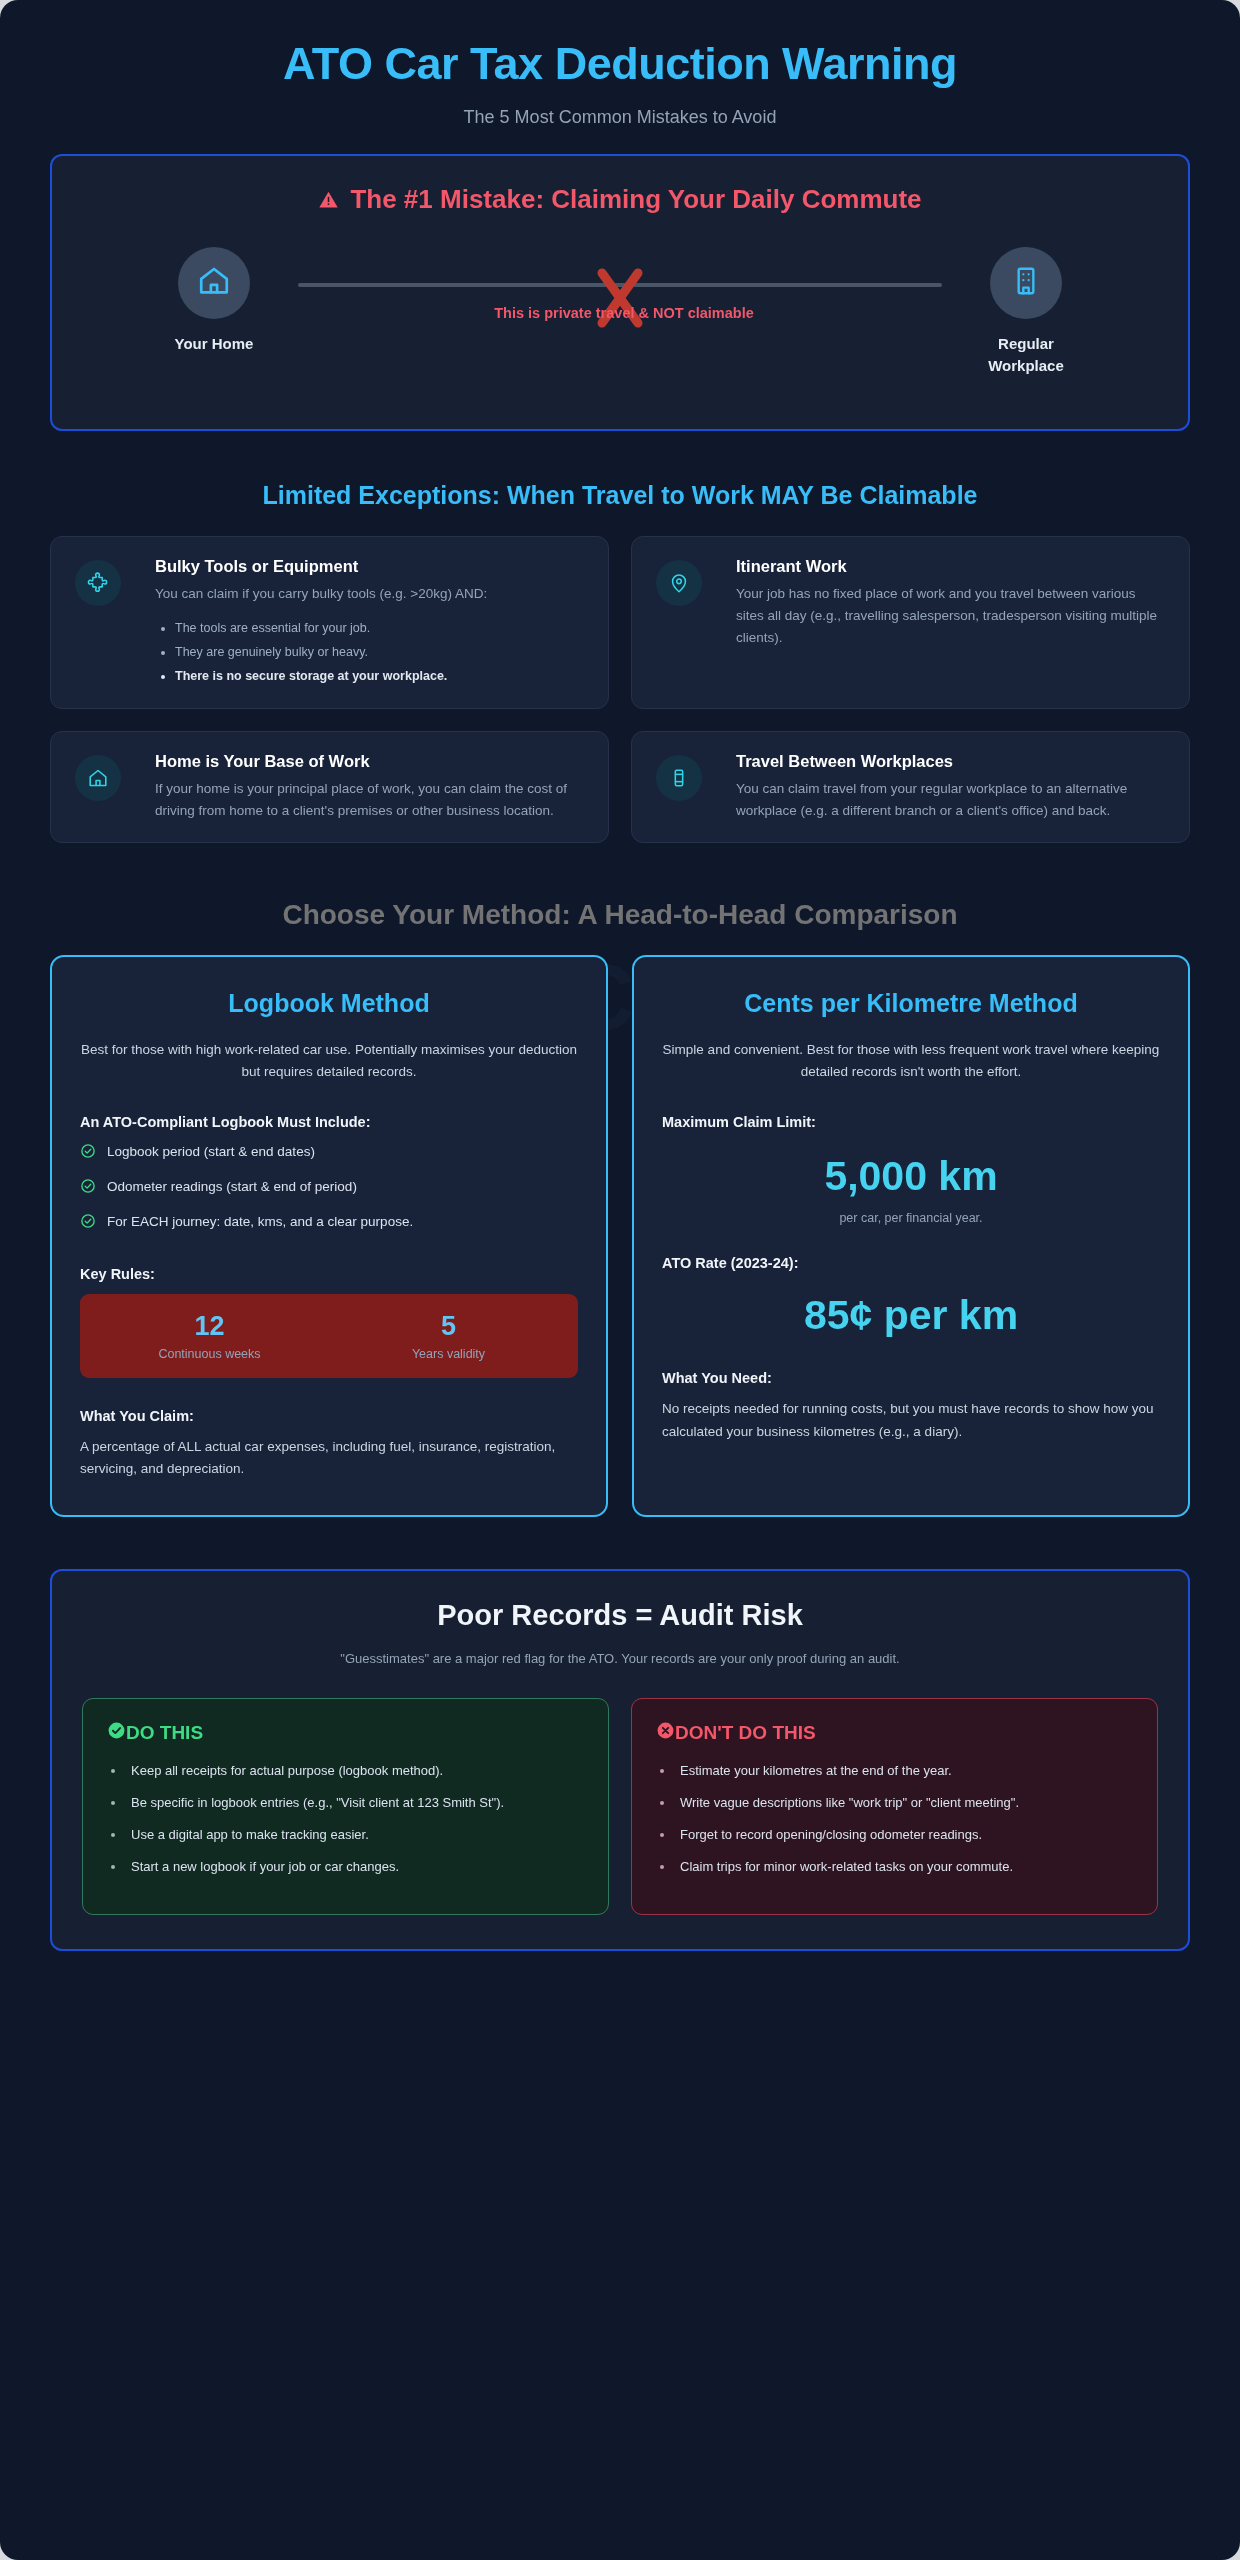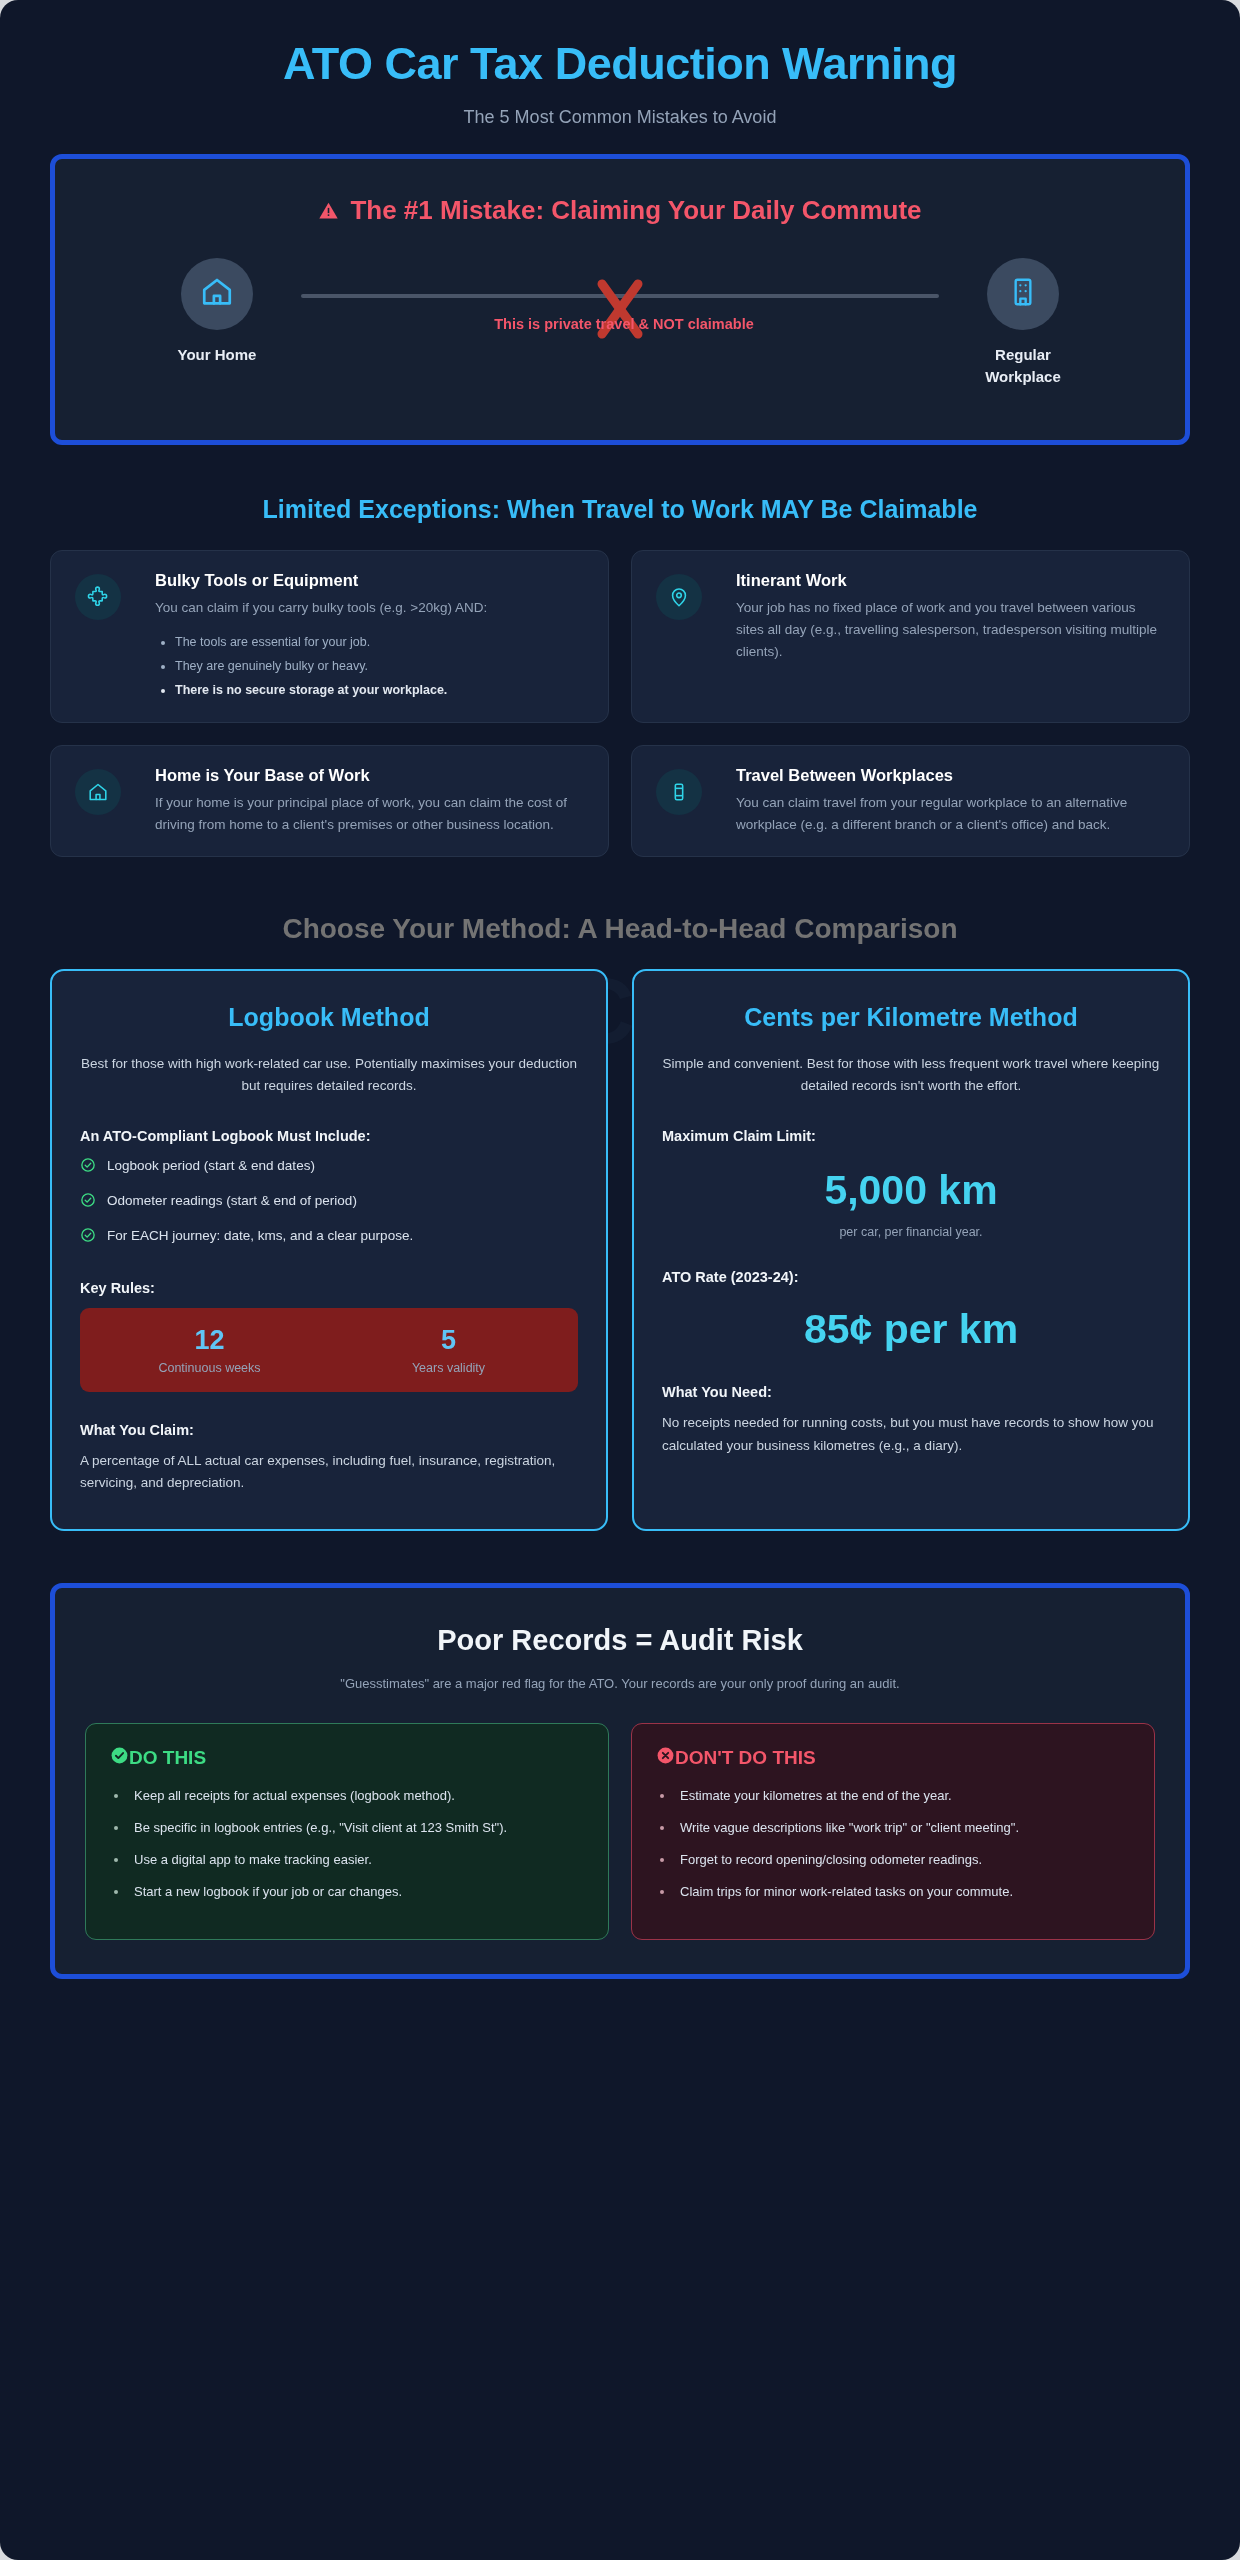--- a/index.html
+++ b/index.html
@@ -31,23 +31,23 @@
   .hero .sub {
     margin-top: 17px;
     font-size: 18px;
     color: #94a3b8;
     font-weight: normal;
   }
 
   
   .panel {
     background: #162032;
-    border: 5px solid #1d4ed8;
+    border: 2px solid #1d4ed8;
     border-radius: 12px;
-    padding: 36px 30px 34px 30px;
+    padding: 28px 30px 34px 30px;
   }
 
   
   .warn-title {
     text-align: center;
     font-size: 26px;
     font-weight: bold;
     color: #f4566a;
     display: flex;
     align-items: center;
@@ -440,21 +440,21 @@
           <h4>
             <span>
               <svg width="19" height="19" viewBox="0 0 24 24">
                   <circle cx="12" cy="12" r="10" fill="#3ddc84"></circle>
                   <path d="M7.5 12.3 l3 3 l6 -6.4" fill="none" stroke="#102a22" stroke-width="2.4" stroke-linecap="round" stroke-linejoin="round"></path>
                 </svg>
             </span>
             <span>DO THIS</span>
           </h4>
           <ul>
-            <li>Keep all receipts for actual expenses (logbook method).</li>
+            <li>Keep all receipts for actual purpose (logbook method).</li>
             <li>Be specific in logbook entries (e.g., "Visit client at 123 Smith St").</li>
             <li>Use a digital app to make tracking easier.</li>
             <li>Start a new logbook if your job or car changes.</li>
           </ul>
         </div>
 
         <div class="do-card bad">
           <h4>
             <span>
               <svg width="19" height="19" viewBox="0 0 24 24">

